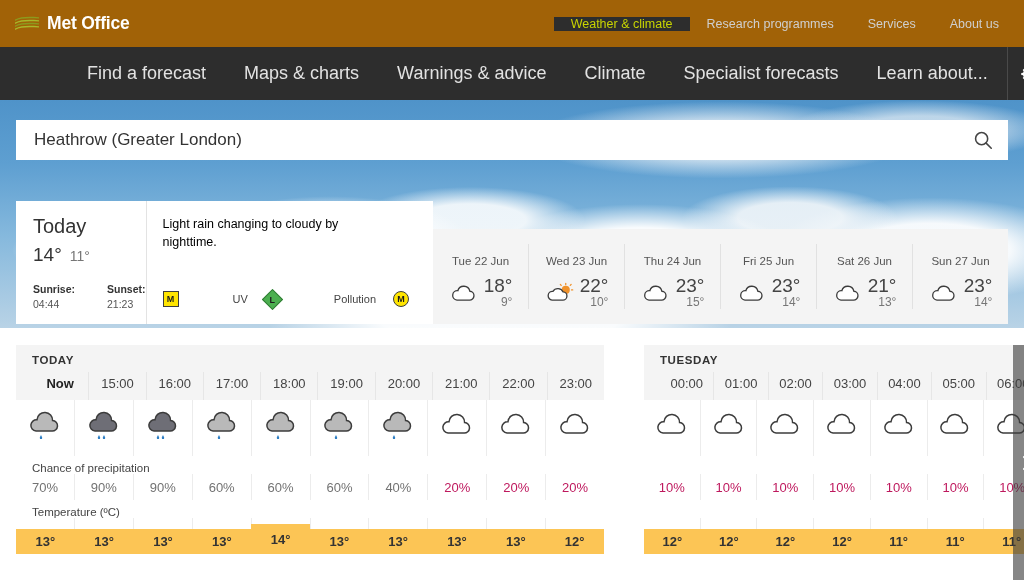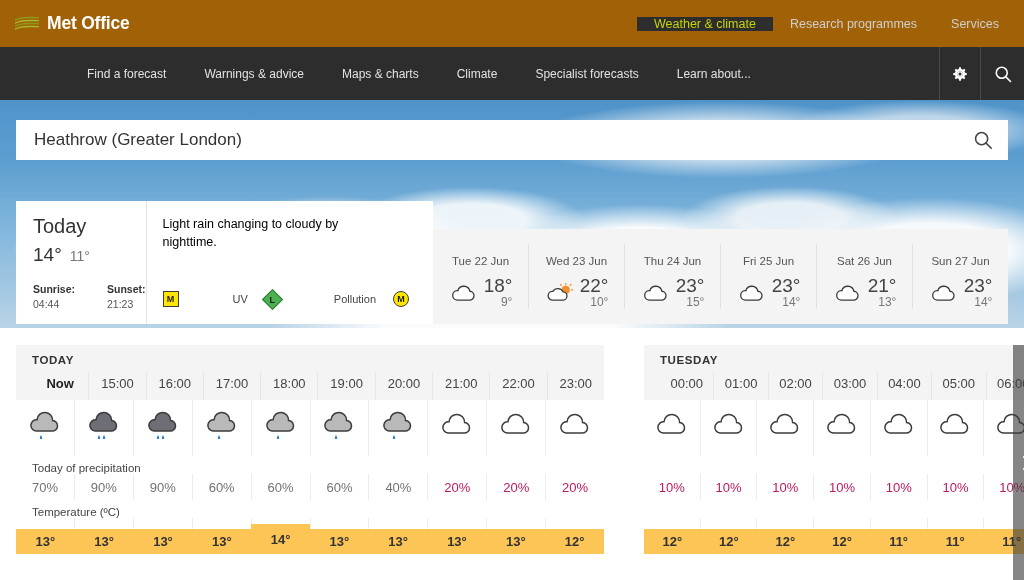--- a/index.html
+++ b/index.html
@@ -56,21 +56,21 @@
     display: flex;
     align-items: stretch;
   }
   .mainnav-items {
     display: flex; align-items: stretch;
     padding-left: 68px;
   }
   .mainnav-item {
     display: flex; align-items: center;
     padding: 0 19px;
-    font-size: 12px;
+    font-size: 18px;
     color: #e2e2e2;
     white-space: nowrap;
     cursor: pointer;
   }
   .nav-actions { margin-left: auto; display: flex; align-items: stretch; }
   .nav-btn {
     width: 41px;
     display: flex; align-items: center; justify-content: center;
     border-left: 1px solid #4a4a4a;
     cursor: pointer;
@@ -295,28 +295,29 @@
       <path d="M1 6.5 C7 3.5, 14 3.5, 25 4.2 L25 5.6 C14 5.0, 7 5.0, 1 7.9 Z" fill="#a8b82a"></path>
       <path d="M1 9.5 C7 6.5, 14 6.5, 25 7.2 L25 8.6 C14 8.0, 7 8.0, 1 10.9 Z" fill="#8c9a1e"></path>
       <path d="M1 12.5 C7 9.5, 14 9.5, 25 10.2 L25 11.6 C14 11.0, 7 11.0, 1 13.9 Z" fill="#a8b82a"></path>
     </svg>
     <span class="logo-text">Met Office</span>
   </div>
   <nav class="topnav">
     <div class="topnav-item active">Weather &amp; climate</div>
     <div class="topnav-item">Research programmes</div>
     <div class="topnav-item">Services</div>
+    <div class="topnav-item">About us</div>
   </nav>
 </div>
 
 <div class="mainnav">
   <div class="mainnav-items">
     <div class="mainnav-item">Find a forecast</div>
+    <div class="mainnav-item">Maps &amp; charts</div>
     <div class="mainnav-item">Warnings &amp; advice</div>
-    <div class="mainnav-item">Maps &amp; charts</div>
     <div class="mainnav-item">Climate</div>
     <div class="mainnav-item">Specialist forecasts</div>
     <div class="mainnav-item">Learn about...</div>
   </div>
   <div class="nav-actions">
     <div class="nav-btn">
       <svg width="18" height="18" viewBox="0 0 24 24">
         <path fill="#ffffff" d="M12 8.2a3.8 3.8 0 1 0 0 7.6 3.8 3.8 0 0 0 0-7.6zm0 5.8a2 2 0 1 1 0-4 2 2 0 0 1 0 4z"></path>
         <path fill="#ffffff" d="M20.3 13.6l-.1-1.6.1-1.6-2.1-.5a6.4 6.4 0 0 0-.7-1.7l1.2-1.8-2.3-2.3-1.8 1.2a6.4 6.4 0 0 0-1.7-.7L12.4 2h-3.2l-.5 2.6c-.6.2-1.2.4-1.7.7L5.2 4.1 2.9 6.4l1.2 1.8c-.3.5-.5 1.1-.7 1.7L1 10.4v3.2l2.4.5c.2.6.4 1.2.7 1.7l-1.2 1.8 2.3 2.3 1.8-1.2c.5.3 1.1.5 1.7.7l.5 2.6h3.2l.5-2.6c.6-.2 1.2-.4 1.7-.7l1.8 1.2 2.3-2.3-1.2-1.8c.3-.5.5-1.1.7-1.7z" opacity="0"></path>
         <path fill="#ffffff" d="M21 13.2v-2.4l-2.3-.4a7 7 0 0 0-.8-1.9l1.3-1.9-1.7-1.7-1.9 1.3a7 7 0 0 0-1.9-.8L13.2 3h-2.4l-.4 2.4a7 7 0 0 0-1.9.8L6.6 4.9 4.9 6.6l1.3 1.9a7 7 0 0 0-.8 1.9L3 10.8v2.4l2.4.4c.2.7.5 1.3.8 1.9l-1.3 1.9 1.7 1.7 1.9-1.3c.6.4 1.2.6 1.9.8l.4 2.4h2.4l.4-2.4c.7-.2 1.3-.5 1.9-.8l1.9 1.3 1.7-1.7-1.3-1.9c.4-.6.6-1.2.8-1.9zM12 15.6a3.6 3.6 0 1 1 0-7.2 3.6 3.6 0 0 1 0 7.2z"></path>
@@ -546,21 +547,21 @@
             <path d="M10 22h16a5.2 5.2 0 0 0 .6-10.4A7.3 7.3 0 0 0 11 10.8 5.5 5.5 0 0 0 10 22z" fill="#ffffff" stroke="#3c3c3c" stroke-width="1.5"></path>
           </svg>
         </div>
         <div class="icon-cell">
           <svg width="38" height="34" viewBox="0 0 38 34">
             <path d="M10 22h16a5.2 5.2 0 0 0 .6-10.4A7.3 7.3 0 0 0 11 10.8 5.5 5.5 0 0 0 10 22z" fill="#ffffff" stroke="#3c3c3c" stroke-width="1.5"></path>
           </svg>
         </div>
       </div>
 
-      <div class="rowlabel">Today of precipitation</div>
+      <div class="rowlabel">Chance of precipitation</div>
 
       <div class="pop-row">
         <div class="pop-cell pop-high">70%</div>
         <div class="pop-cell pop-high">90%</div>
         <div class="pop-cell pop-high">90%</div>
         <div class="pop-cell pop-high">60%</div>
         <div class="pop-cell pop-high">60%</div>
         <div class="pop-cell pop-high">60%</div>
         <div class="pop-cell pop-high">40%</div>
         <div class="pop-cell pop-low">20%</div>

